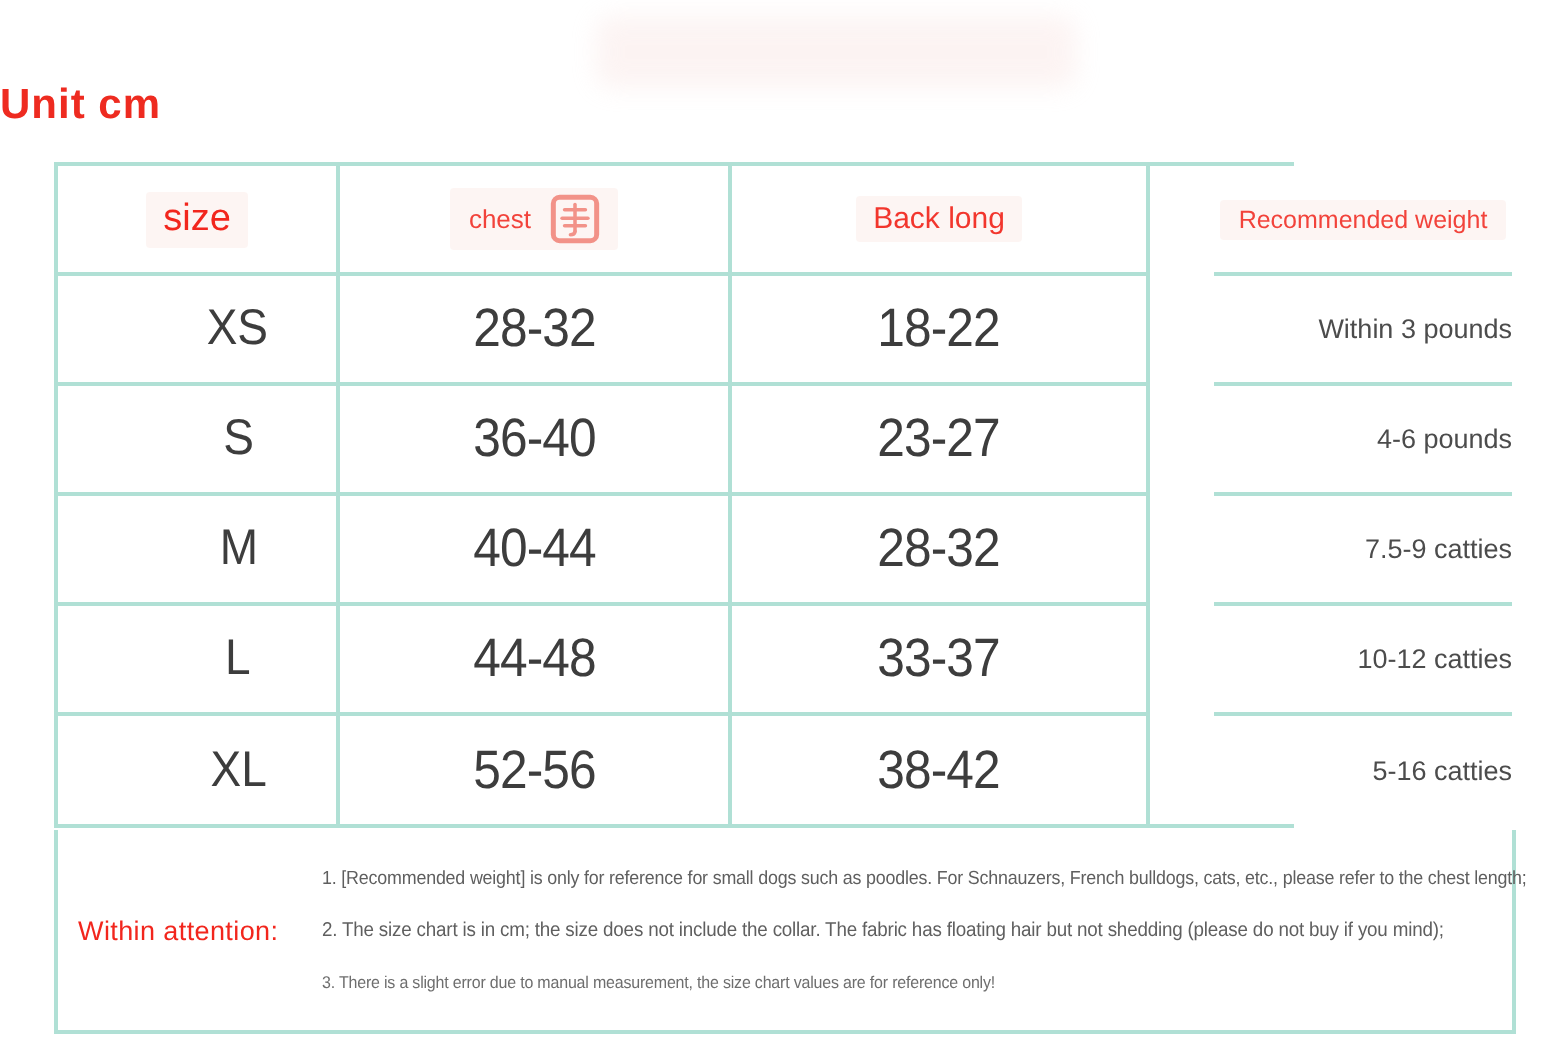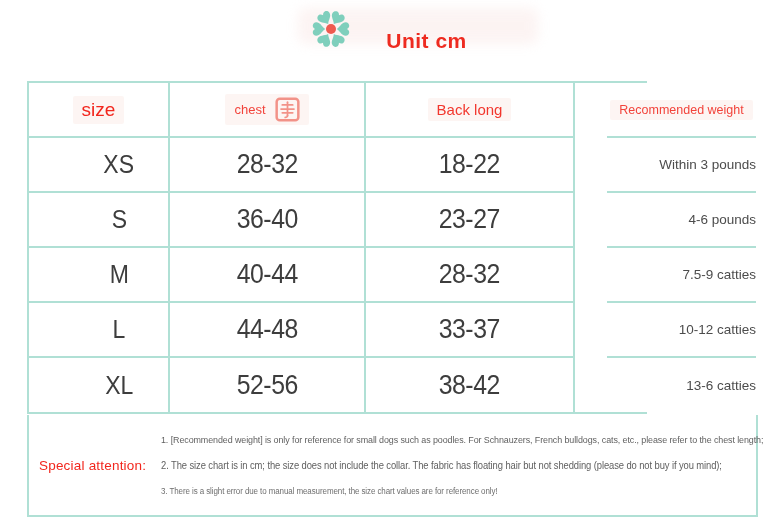--- a/index.html
+++ b/index.html
@@ -6,22 +6,22 @@
   .page{
     position:relative;width:773px;height:529px;background:#ffffff;
     font-family:"Liberation Sans", sans-serif;overflow:hidden;
   }
   
   .wm{position:absolute;background:#f6d7d4;opacity:.28;filter:blur(6px);border-radius:8px;}
   .wm-title{left:298px;top:8px;width:240px;height:36px;}
 
   
   .title-row{
-    position:absolute;left:0;top:1px;width:100%;height:52px;
-    display:flex;align-items:flex-end;justify-content:center;gap:30px;
+    position:absolute;left:0;top:12px;width:100%;height:52px;
+    display:flex;align-items:flex-start;justify-content:center;gap:30px;flex-direction:column;
   }
   .page-title{
     position:relative;z-index:2;color:#ee2b20;font-size:21px;font-weight:bold;letter-spacing:.5px;
   }
 
   
   .size-table{
     position:absolute;left:27px;top:81px;width:620px;box-sizing:border-box;
     display:grid;
     grid-template-columns:141px 196px 209px 181px;
@@ -181,26 +181,26 @@
     <div class="cell d-size">
         <span>XL</span>
       </div>
     <div class="cell d-num">
         <span>52-56</span>
       </div>
     <div class="cell d-num">
         <span>38-42</span>
       </div>
     <div class="cell d-weight">
-        <span>13-6 catties</span>
+        <span>5-16 catties</span>
       </div>
   </div>
 
   <div class="notes">
-    <div class="notes-label">Special attention:</div>
+    <div class="notes-label">Within attention:</div>
     <div class="notes-body">
       <p class="n1">1. [Recommended weight] is only for reference for small dogs such as poodles. For Schnauzers, French bulldogs, cats, etc., please refer to the chest length;</p>
       <p class="n2">2. The size chart is in cm; the size does not include the collar. The fabric has floating hair but not shedding (please do not buy if you mind);</p>
       <p class="n3">3. There is a slight error due to manual measurement, the size chart values are for reference only!</p>
     </div>
   </div>
 
 </div>
 
 </body></html>

